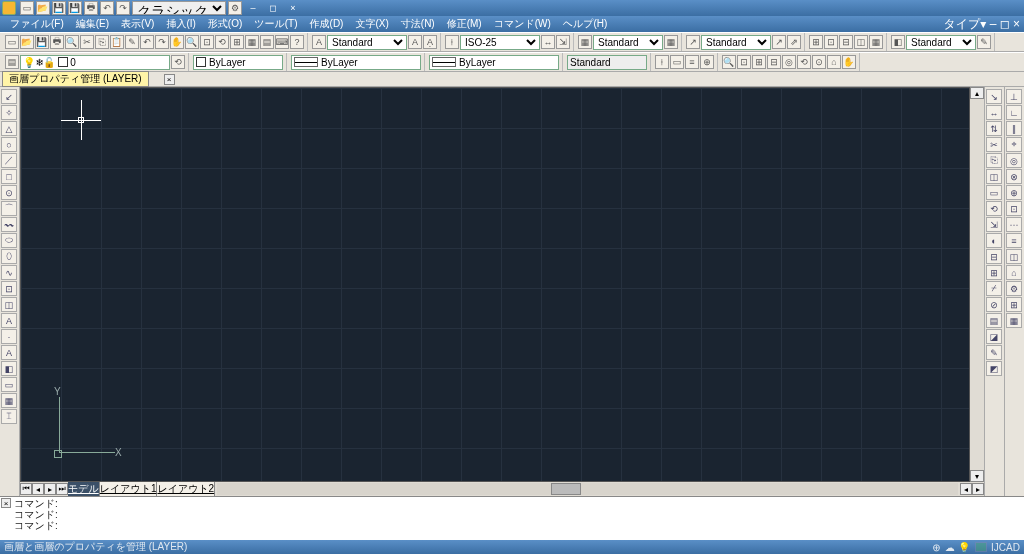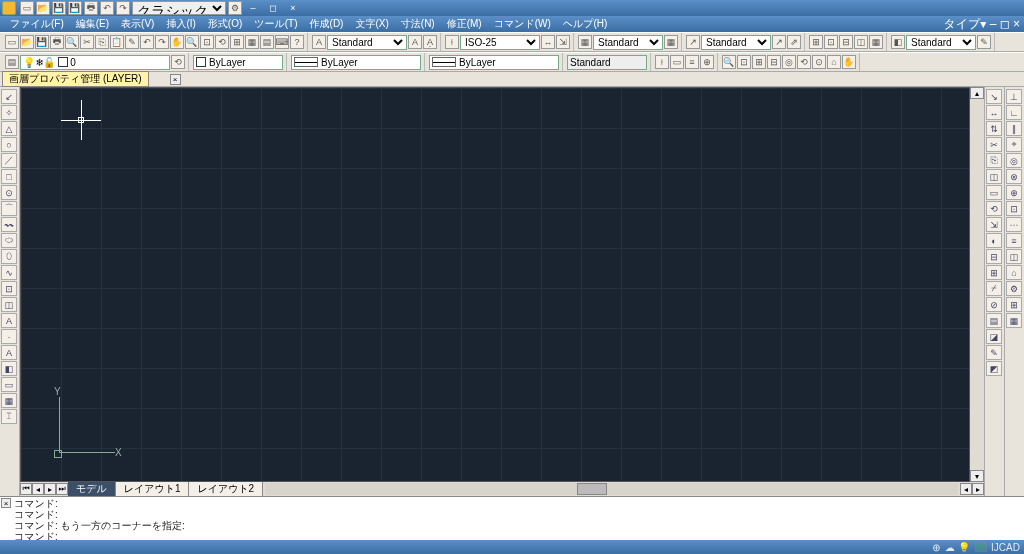--- a/index.html
+++ b/index.html
@@ -13,21 +13,21 @@
 .qat select { font-size: 14px; height: 14px; border: 1px solid #999; }
 .menubar { height: 16px; background: linear-gradient(#5a8fc7,#3b6ea3); display: flex; align-items: flex-start; padding-left: 4px; color: #fff; }
 .menubar .mi { padding: 1px 6px; cursor: pointer; font-size: 10px; }
 .menubar .right { margin-left: auto; padding-right: 4px; font-size: 12px; }
 .tbrow { height: 20px; background: #e8e4dc; border-top: 1px solid #fff; border-bottom: 1px solid #aaa; display: flex; align-items: center; padding: 0 2px; gap: 1px; overflow: hidden; }
 .tb { display: flex; align-items: center; gap: 1px; padding: 0 3px; border-right: 1px solid #bbb; height: 100%; }
 .tb select, .tb .sel { font-size: 10px; height: 15px; border: 1px solid #7a8; background: #fff; }
 .sel { display: flex; align-items: center; padding: 0 2px; min-width: 70px; }
 .layer-sw { display: inline-block; width: 24px; height: 10px; background: #fff; border: 1px solid #666; }
 .tabstrip { height: 15px; background: #e8e4dc; border-bottom: 1px solid #aaa; display: flex; align-items: center; padding-left: 2px; }
-.tabstrip .tab { background: #fff4a8; border: 1px solid #888; padding: 0 6px; font-size: 10px; margin-right: 20px; cursor: pointer; }
+.tabstrip .tab { background: #fff4a8; border: 1px solid #888; padding: 0 6px; font-size: 10px; margin-right: 14px; cursor: pointer; }
 .tabstrip .x { width: 11px; height: 11px; border: 1px solid #888; background: #eee; font-size: 8px; display: flex; align-items: center; justify-content: center; margin-left: 1px; cursor: pointer; }
 .workarea { flex: 1; display: flex; min-height: 0; background: #e8e4dc; }
 .sidepanel { width: 20px; background: #e8e4dc; display: flex; flex-direction: column; gap: 1px; padding: 2px 1px; border-right: 1px solid #aaa; }
 .sidepanel.right { border-right: none; border-left: 1px solid #aaa; }
 .sidepanel .ico { width: 16px; height: 15px; border: 1px solid #aaa; background: #f4f0e8; display: flex; align-items: center; justify-content: center; font-size: 9px; color: #446; cursor: pointer; }
 .canvaswrap { flex: 1; display: flex; flex-direction: column; min-width: 0; }
 .canvas { flex: 1; background: #1a2430; position: relative; border: 1px solid #555; overflow: hidden; }
 .grid { position: absolute; inset: 0; background-image: linear-gradient(#26313f 1px, transparent 1px), linear-gradient(90deg,#26313f 1px, transparent 1px); background-size: 40px 40px; }
 .ucs { position: absolute; left: 30px; bottom: 20px; color: #9aa; font-size: 10px; }
 .ucs .yax { position: absolute; left: 8px; bottom: 8px; height: 56px; width: 1px; background: #8a9; }
@@ -36,21 +36,21 @@
 .ucs .xl { position: absolute; left: 64px; bottom: 3px; }
 .ucs .box { position: absolute; left: 3px; bottom: 3px; width: 8px; height: 8px; border: 1px solid #8a9; }
 .cross { position: absolute; left: 40px; top: 12px; width: 40px; height: 40px; }
 .cross:before, .cross:after { content: ""; position: absolute; background: #fff; }
 .cross:before { left: 20px; top: 0; width: 1px; height: 40px; }
 .cross:after { top: 20px; left: 0; height: 1px; width: 40px; }
 .cross .pb { position: absolute; left: 17px; top: 17px; width: 6px; height: 6px; border: 1px solid #fff; }
 .scrollb { height: 14px; background: #e0dcd4; display: flex; align-items: center; }
 .scrollb .nav { display: flex; gap: 0; }
 .scrollb .nb { width: 12px; height: 12px; border: 1px solid #888; background: #eee; font-size: 8px; display: flex; align-items: center; justify-content: center; cursor: pointer; }
-.scrollb .mtab { padding: 0 8px; font-size: 10px; border-right: 1px solid #888; background: #f4f0e8; cursor: pointer; }
+.scrollb .mtab { padding: 0 0; font-size: 10px; border-right: 1px solid #888; background: #f4f0e8; cursor: pointer; text-decoration: underline; }
 .scrollb .mtab.active { background: #3b5068; color: #fff; }
 .scrollb .track { flex: 1; height: 12px; background: #d8d4cc; margin: 0 2px; position: relative; }
 .scrollb .thumb { position: absolute; left: 45%; width: 30px; height: 100%; background: #bbb; border: 1px solid #888; }
 .cmdarea { height: 44px; background: #fff; border-top: 1px solid #888; font-size: 10px; overflow: hidden; position: relative; }
 .cmdarea .xb { position: absolute; left: 1px; top: 1px; width: 10px; height: 10px; border: 1px solid #888; font-size: 8px; display: flex; align-items: center; justify-content: center; cursor: pointer; background:#eee; }
 .cmdarea .lines { padding: 1px 2px 0 14px; line-height: 11px; color: #222; }
 .statusbar { height: 14px; background: linear-gradient(#5a8fc7,#3b6ea3); color: #e0e8f0; display: flex; align-items: center; font-size: 10px; padding: 0 4px; }
 .statusbar .r { margin-left: auto; display: flex; gap: 4px; align-items: center; }
 .statusbar .si { width: 12px; height: 10px; border: 1px solid #88a; background: #4a6; opacity: .4; }
 .vscroll { width: 14px; background: #e0dcd4; display: flex; flex-direction: column; }
@@ -315,26 +315,26 @@
       <span class="ico">⊞</span>
       <span class="ico">▦</span>
     </div>
 </div>
 
 <div class="cmdarea">
   <span class="xb">×</span>
   <div class="lines">
     <div>コマンド:</div>
     <div>コマンド:</div>
-    <div>コマンド: もう一方のコーナーを指定:</div>
     <div>コマンド:</div>
   </div>
 </div>
 
 <div class="statusbar">
+  <span>画層と画層のプロパティを管理 (LAYER)</span>
   <div class="r">
     <span>⊕</span>
     <span>☁</span>
     <span>💡</span>
     <span class="si"></span>
     <span>IJCAD</span>
   </div>
 </div>
 
 </body></html>

